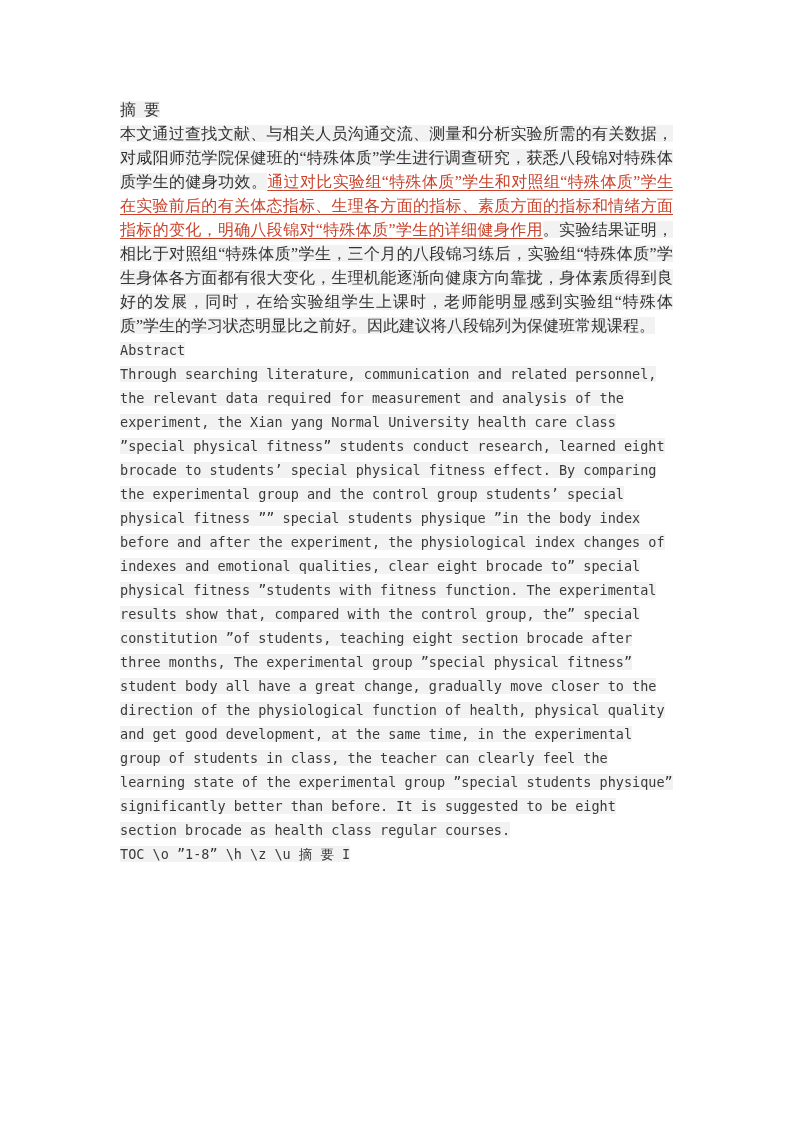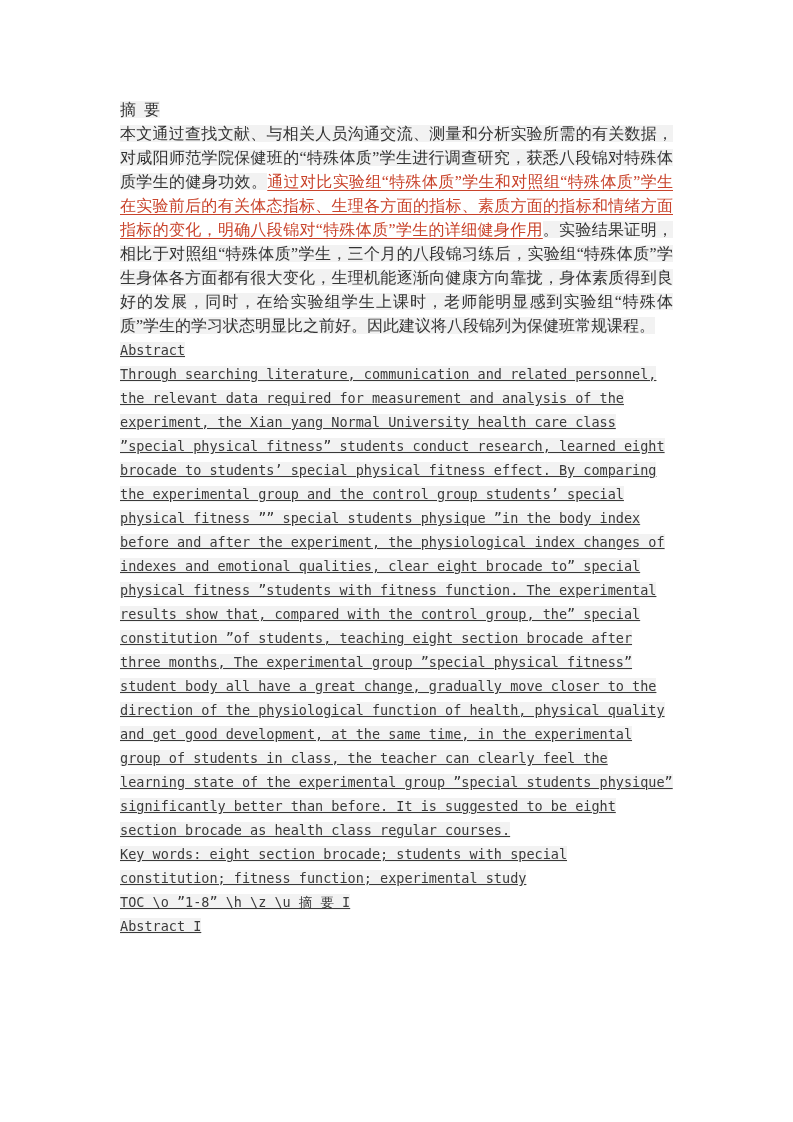--- a/index.html
+++ b/index.html
@@ -27,21 +27,20 @@
     line-height: 24px;
     color: #333333;
     text-align: justify;
   }
   .en {
     font-family: "DejaVu Sans Mono", "Liberation Mono", monospace;
     font-size: 13.5px;
     line-height: 24px;
     color: #3a3a3a;
     text-align: left;
-    text-decoration: underline;
   }
   .keep-spaces { white-space: pre-wrap; }
   .hl {
     background: var(--hl, #f2f2f2);
   }
   .red-ul {
     color: var(--red, #c9432b);
     text-decoration: underline;
     text-decoration-thickness: 1px;
     text-underline-offset: 3px;
@@ -55,20 +54,18 @@
 
   <p class="cn keep-spaces"><span class="hl keep-spaces">摘  要</span></p>
 
   <p class="cn"><span class="hl">本文通过查找文献、与相关人员沟通交流、测量和分析实验所需的有关数据，对咸阳师范学院保健班的“特殊体质”学生进行调查研究，获悉八段锦对特殊体质学生的健身功效。</span><span class="red-ul">通过对比实验组“特殊体质”学生和对照组“特殊体质”学生在实验前后的有关体态指标、生理各方面的指标、素质方面的指标和情绪方面指标的变化，明确八段锦对“特殊体质”学生的详细健身作用</span><span class="hl">。实验结果证明，相比于对照组“特殊体质”学生，三个月的八段锦习练后，实验组“特殊体质”学生身体各方面都有很大变化，生理机能逐渐向健康方向靠拢，身体素质得到良好的发展，同时，在给实验组学生上课时，老师能明显感到实验组“特殊体质”学生的学习状态明显比之前好。因此建议将八段锦列为保健班常规课程。</span></p>
 
 
   <p class="en"><span class="hl">Abstract</span></p>
 
   <p class="en"><span class="hl">Through searching literature, communication and related personnel, the relevant data required for measurement and analysis of the experiment, the Xian yang Normal University health care class ”special physical fitness” students conduct research, learned eight brocade to students’ special physical fitness effect. By comparing the experimental group and the control group students’ special physical fitness ”” special students physique ”in the body index before and after the experiment, the physiological index changes of indexes and emotional qualities, clear eight brocade to” special physical fitness ”students with fitness function. The experimental results show that, compared with the control group, the” special constitution ”of students, teaching eight section brocade after three months, The experimental group ”special physical fitness” student body all have a great change, gradually move closer to the direction of the physiological function of health, physical quality and get good development, at the same time, in the experimental group of students in class, the teacher can clearly feel the learning state of the experimental group ”special students physique” significantly better than before. It is suggested to be eight section brocade as health class regular courses.</span></p>
 
-  <p class="en"><span class="hl">Key words: eight section brocade; students with special constitution; fitness function; experimental study</span></p>
 
 
   <p class="en"><span class="hl">TOC \o ”1-8” \h \z \u 摘 要 I</span></p>
 
-  <p class="en"><span class="hl">Abstract I</span></p>
 
 </div>
 
 </body></html>

